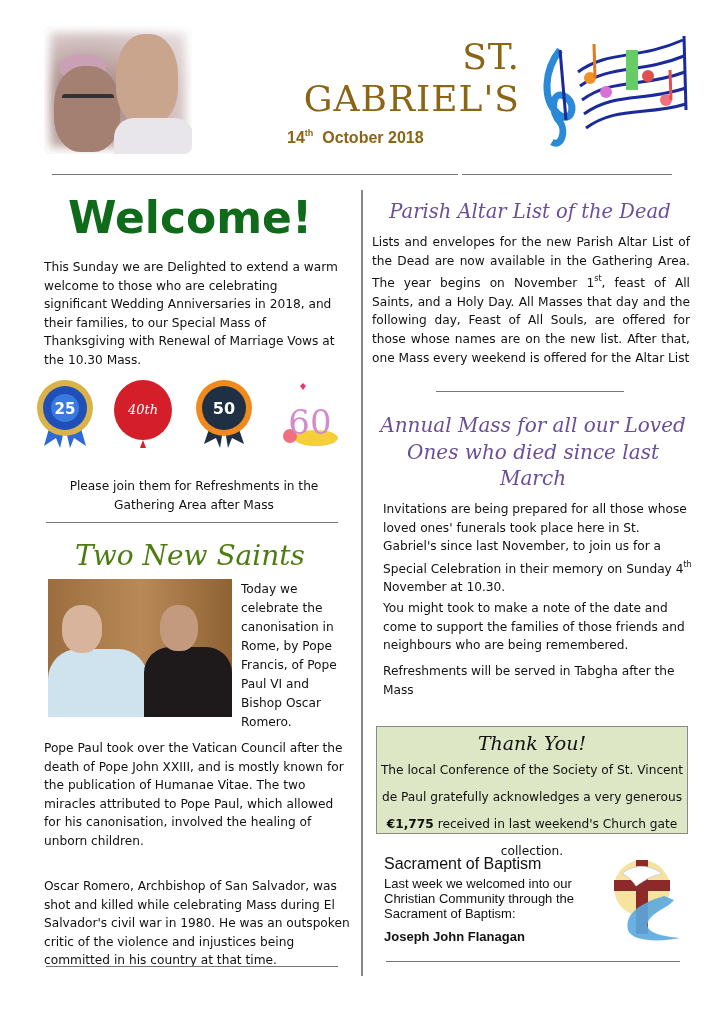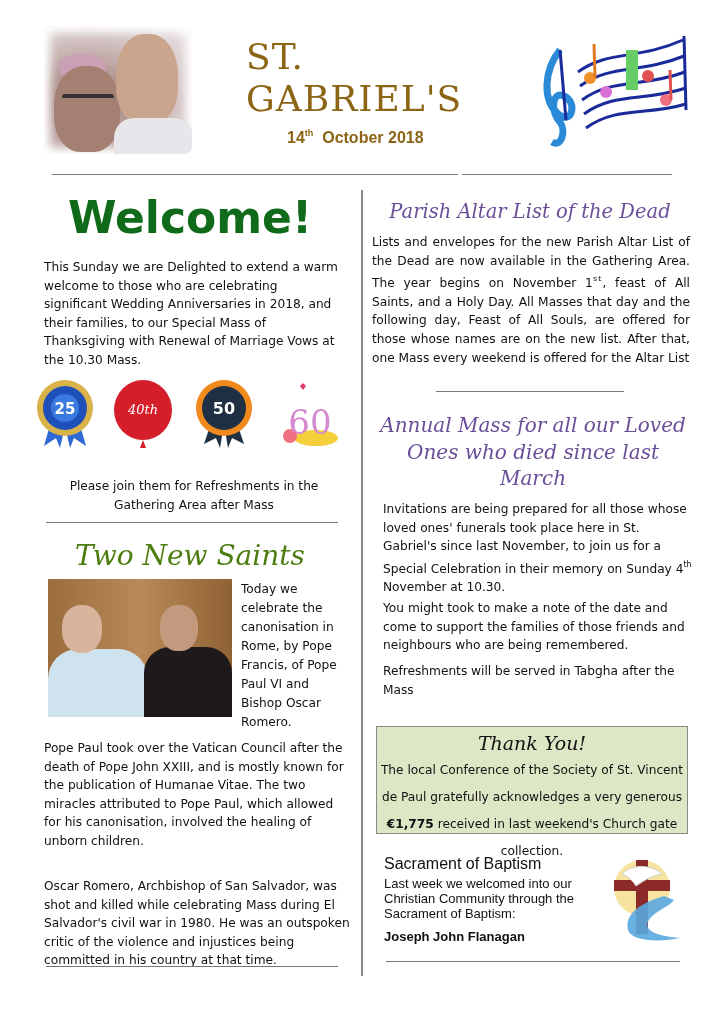--- a/index.html
+++ b/index.html
@@ -13,21 +13,21 @@
     background: radial-gradient(ellipse at 30% 60%, #9c7f7a 0%, #b49a96 30%, #d4c4c4 60%, #efe8ea 100%);
     box-shadow: 0 0 10px 6px #ffffff inset; overflow: hidden; }
   .hdr-photo .face1 { position:absolute; left:10px; top:40px; width:66px; height:86px; border-radius:45% 45% 40% 40%; background:#a48072; }
   .hdr-photo .cap1 { position:absolute; left:16px; top:28px; width:46px; height:22px; border-radius:50% 50% 20% 20%; background:#c9a0b4; }
   .hdr-photo .glasses { position:absolute; left:18px; top:68px; width:52px; height:10px; border-top:4px solid #333; border-radius:3px; }
   .hdr-photo .face2 { position:absolute; left:72px; top:8px; width:62px; height:90px; border-radius:45% 45% 40% 40%; background:#caa58e; }
   .hdr-photo .robe { position:absolute; left:70px; top:92px; width:80px; height:40px; background:#e8e6ea; border-radius:20px 20px 0 0; }
 
   .title { left: 240px; top: 36px; width: 280px; font-family: "DejaVu Serif", serif; color: #8b6414;
     font-size: 36px; line-height: 42px; letter-spacing: 1px; }
-  .title .l1 { display:block; padding-left: 6px; }
+  .title .l1 { display:block; padding-left: 6px; text-align: right; }
   .title .l2 { display:block; padding-left: 50px; }
   .date { left: 287px; top: 128px; font-family: "Liberation Sans", sans-serif; font-weight: bold; color: #8b6414; font-size: 16px; }
   .date sup { font-size: 9px; vertical-align: 7px; }
 
   .music { left: 538px; top: 30px; width: 150px; height: 125px; }
 
   .hdr-rule1 { left: 52px; top: 174px; width: 406px; border-top: 1px solid #777; }
   .hdr-rule2 { left: 462px; top: 174px; width: 210px; border-top: 1px solid #777; }
   .col-divider { left: 361px; top: 190px; height: 786px; border-left: 2px solid #888; }
 
@@ -53,21 +53,21 @@
   .saints-side { left: 241px; top: 580px; width: 110px; line-height: 19px; }
 
   .saints-body1 { left: 44px; top: 739px; width: 306px; }
   .saints-body2 { left: 44px; top: 877px; width: 306px; }
   .rule-left-2 { left: 46px; top: 966px; width: 292px; border-top: 1px solid #777; }
 
   
   .altar-title { left: 370px; top: 198px; width: 320px; text-align: center; font-family: "DejaVu Serif", serif;
     font-style: italic; color: #6a4f98; font-size: 19.5px; line-height: 28px; }
   .altar-body { left: 372px; top: 233px; width: 318px; text-align: justify; }
-  .altar-body sup { font-size: 8px; vertical-align: 6px; font-family: Liberation Mono, monospace; }
+  .altar-body sup { font-size: 8px; vertical-align: 6px; }
   .rule-right-1 { left: 436px; top: 391px; width: 188px; border-top: 1px solid #777; }
 
   .annual-title { left: 378px; top: 412px; width: 310px; text-align: center; font-family: "DejaVu Serif", serif;
     font-style: italic; color: #6a4f98; font-size: 20px; line-height: 26.5px; }
   .annual-body1 { left: 383px; top: 500px; width: 310px; }
   .annual-body1 sup { font-size: 8px; vertical-align: 6px; }
   .annual-body2 { left: 383px; top: 599px; width: 310px; }
   .annual-body3 { left: 383px; top: 662px; width: 310px; }
 
   .thanks-box { left: 376px; top: 726px; width: 312px; height: 108px; background: #dde6c5; border: 1px solid #888; }

